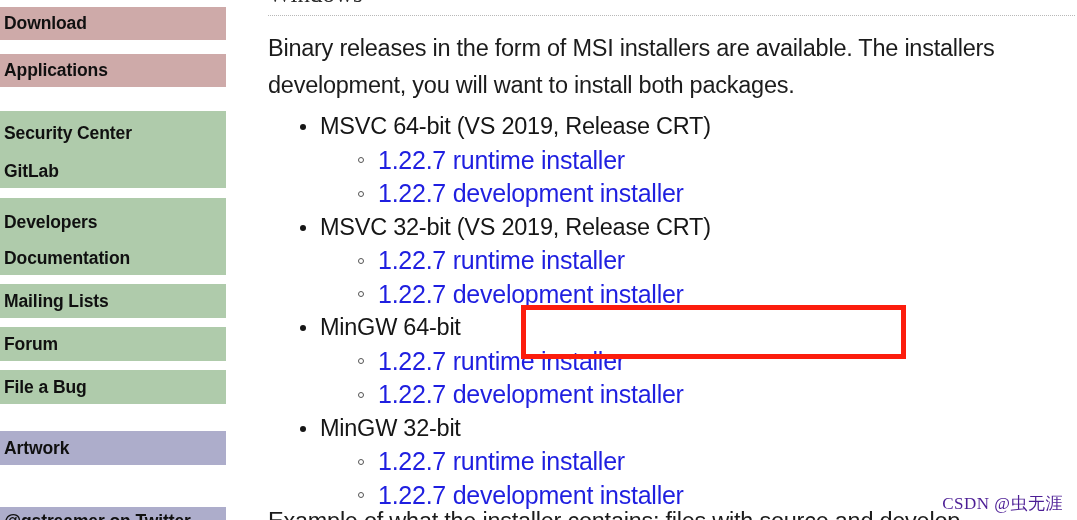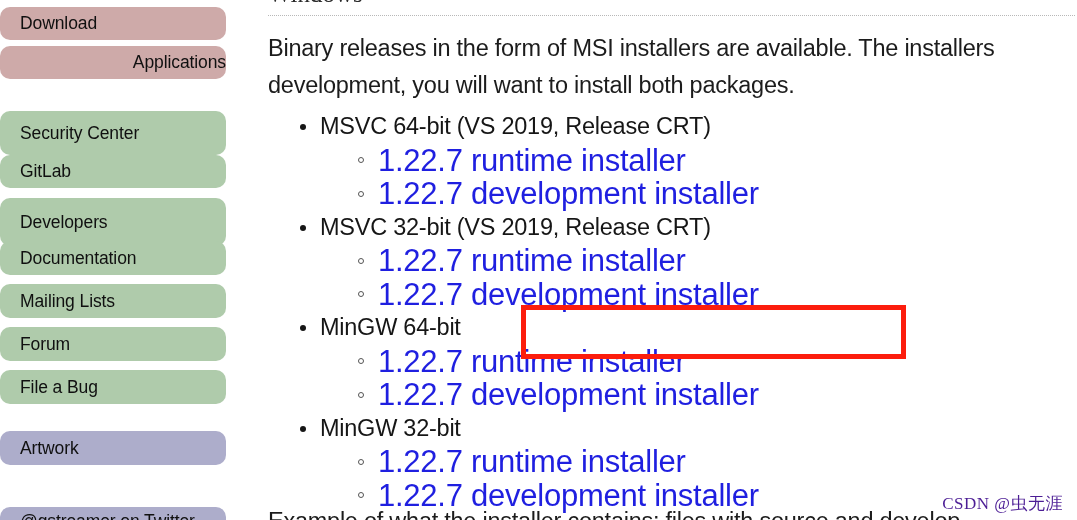--- a/index.html
+++ b/index.html
@@ -22,30 +22,29 @@
     top: 0;
     width: 226px;
     height: 520px;
     background: #ffffff;
   }
   .nav-item {
     position: absolute;
     left: 0;
     width: 226px;
     box-sizing: border-box;
-    padding-left: 20px;
-    font-weight: normal;
+    padding-left: 4px;
+    font-weight: bold;
     font-size: 17.5px;
     line-height: 19px;
     color: #101010;
     letter-spacing: -0.1px;
     display: flex;
     align-items: center;
     cursor: pointer;
-    border-radius: 10px;
   }
   .nav-item.two-line {
     display: block;
     padding-top: 5px;
   }
   .nav-pink   { background: #ceaaa9; }
   .nav-green  { background: #afcbab; }
   .nav-purple { background: #adadcb; }
 
   
@@ -122,21 +121,21 @@
     background: #161616;
   }
   .grp-row .glabel {
     position: absolute;
     left: 42px;
     top: 0;
   }
   .sub-row {
     position: relative;
     height: 33.5px;
-    font-size: 31px;
+    font-size: 25px;
     line-height: 33.5px;
     letter-spacing: -0.25px;
     white-space: nowrap;
   }
   .sub-row .circ {
     position: absolute;
     left: 80px;
     top: 13.5px;
     width: 6px;
     height: 6px;
@@ -196,21 +195,21 @@
     font-family: Liberation Serif, serif;
   }
 </style>
 </head>
 <body>
 
 <div id="sidebar">
     <div class="nav-item nav-pink" style="top: 7px; height: 33px;">
       <span>Download</span>
     </div>
-    <div class="nav-item nav-pink" style="top: 46px; height: 33px; justify-content: flex-end;">
+    <div class="nav-item nav-pink" style="top: 54px; height: 33px;">
       <span>Applications</span>
     </div>
     <div class="nav-item nav-green" style="top: 111px; height: 44px;">
       <span>Security Center</span>
     </div>
     <div class="nav-item nav-green" style="top: 155px; height: 33px;">
       <span>GitLab</span>
     </div>
     <div class="nav-item nav-green" style="top: 198px; height: 48px;">
       <span>Developers</span>

